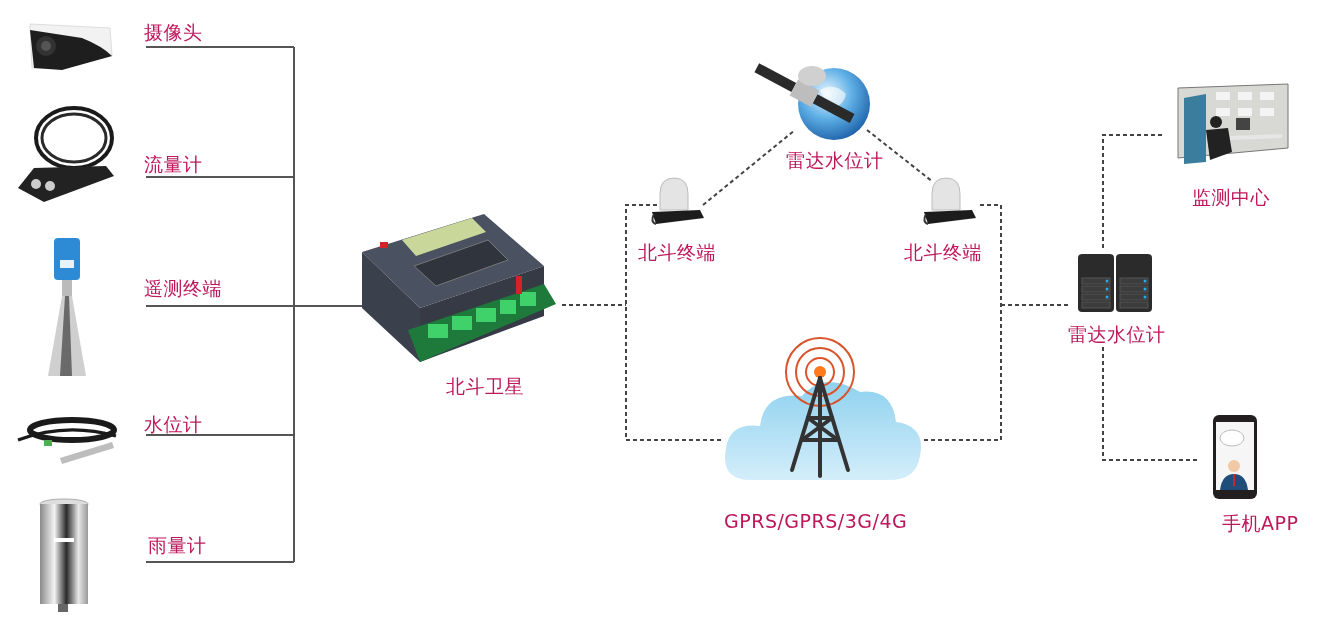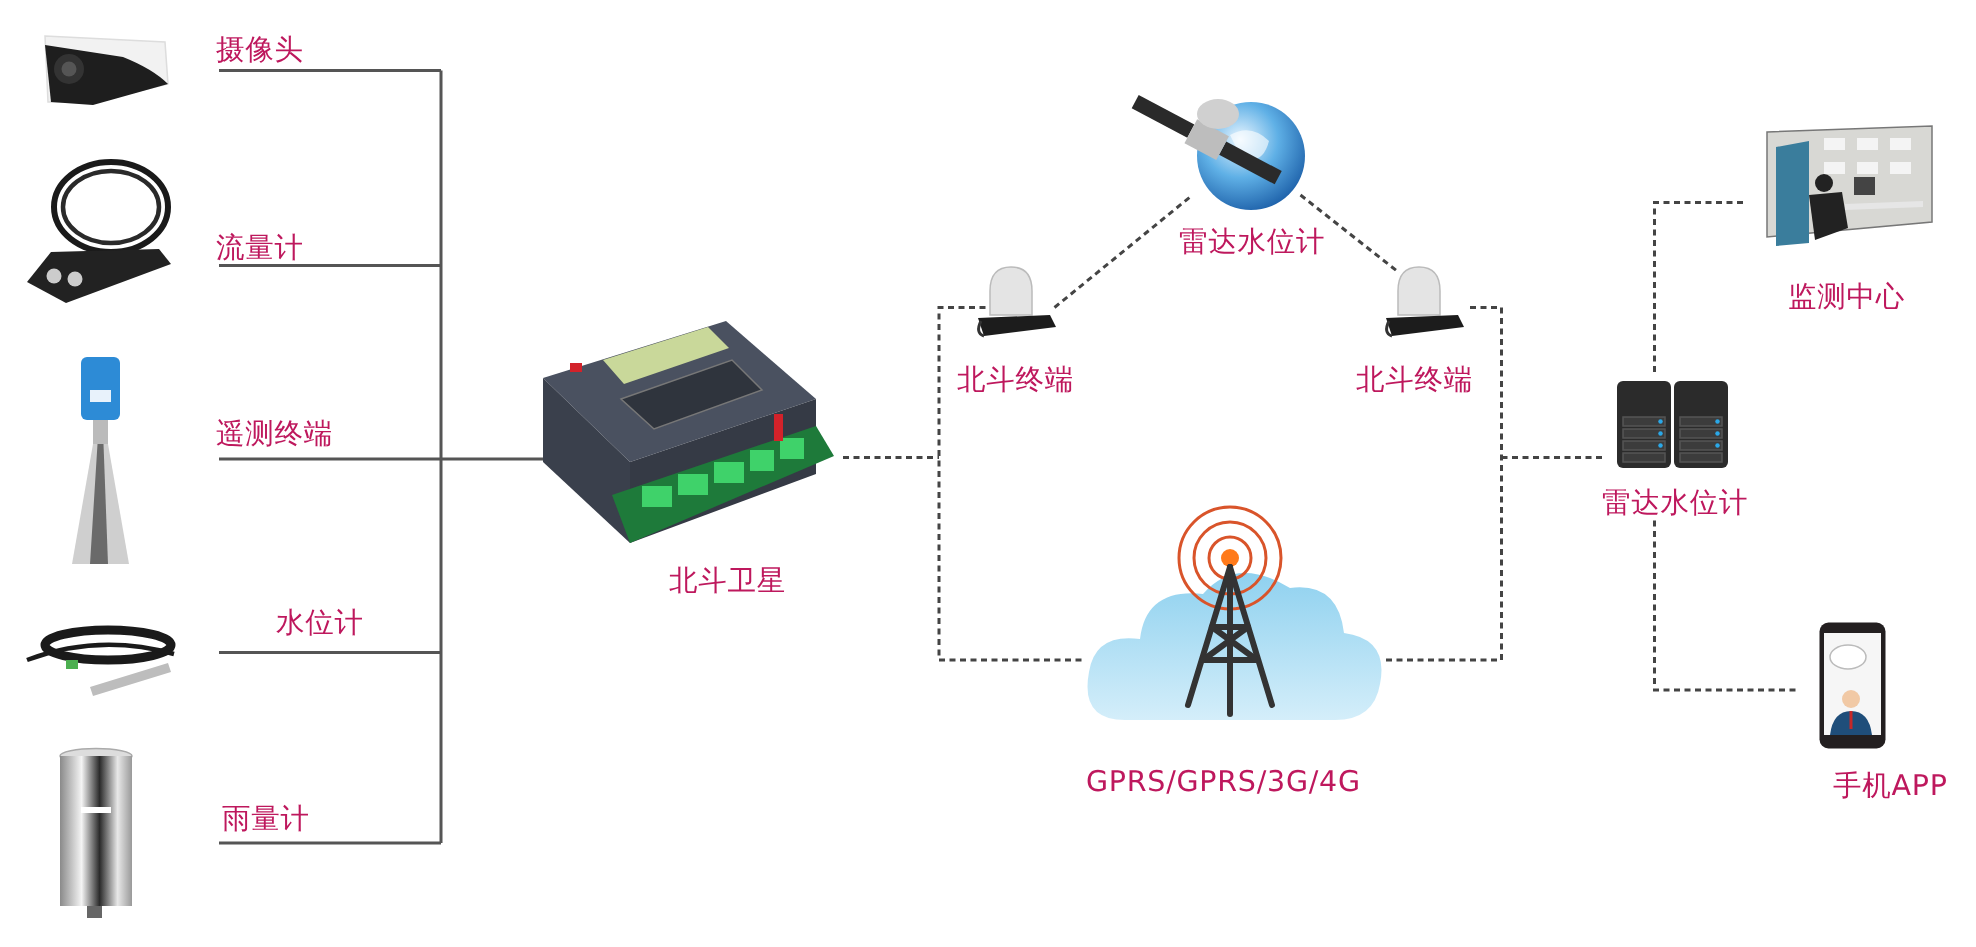--- a/index.html
+++ b/index.html
@@ -68,21 +68,21 @@
 <div class="label" style="left:144px;top:276px;">遥测终端</div>
 
 <div class="abs" style="left:16px;top:414px;width:104px;height:52px;">
   <svg width="104" height="52" viewBox="0 0 104 52">
     <ellipse cx="56" cy="16" rx="42" ry="10" fill="none" stroke="#1a1a1a" stroke-width="6"></ellipse>
     <path d="M2 26 Q50 8 100 22" fill="none" stroke="#1a1a1a" stroke-width="3"></path>
     <rect x="28" y="26" width="8" height="6" fill="#4caf50"></rect>
     <path d="M44 44 L96 28 L98 34 L46 50 Z" fill="#bdbdbd"></path>
   </svg>
 </div>
-<div class="label" style="left:144px;top:402px;margin-left:40px;">水位计</div>
+<div class="label" style="left:144px;top:412px;">水位计</div>
 
 <div class="abs" style="left:38px;top:498px;width:52px;height:120px;">
   <svg width="52" height="120" viewBox="0 0 52 120">
     <defs>
       <linearGradient id="steel" x1="0" x2="1">
         <stop offset="0" stop-color="#8a8a8a"></stop>
         <stop offset="0.3" stop-color="#f4f4f4"></stop>
         <stop offset="0.55" stop-color="#2a2a2a"></stop>
         <stop offset="0.8" stop-color="#e8e8e8"></stop>
         <stop offset="1" stop-color="#999"></stop>

